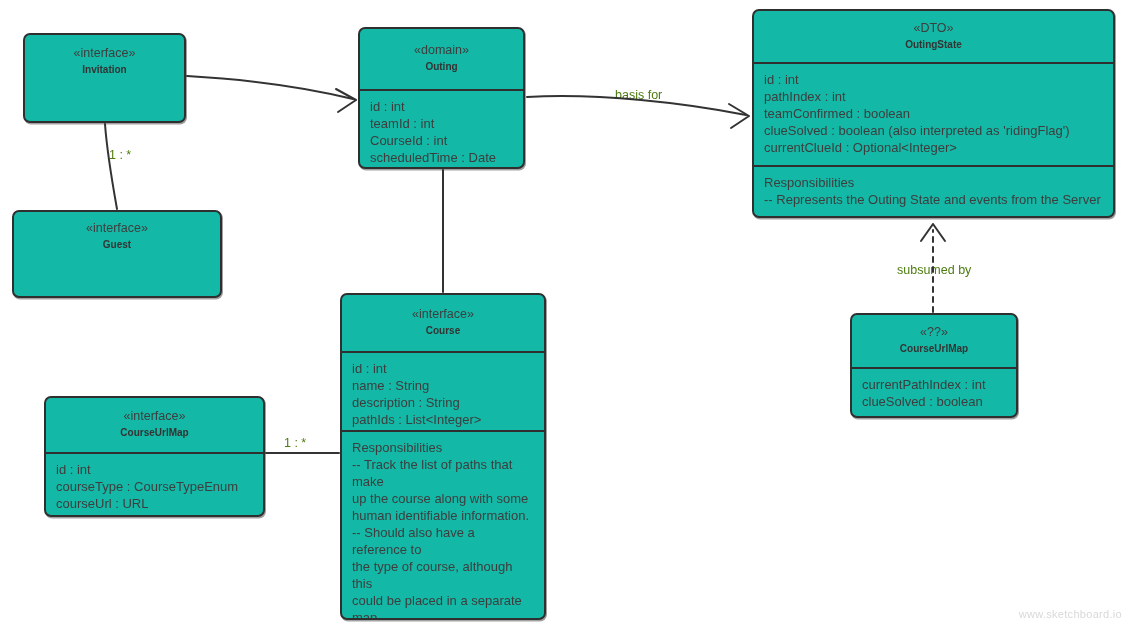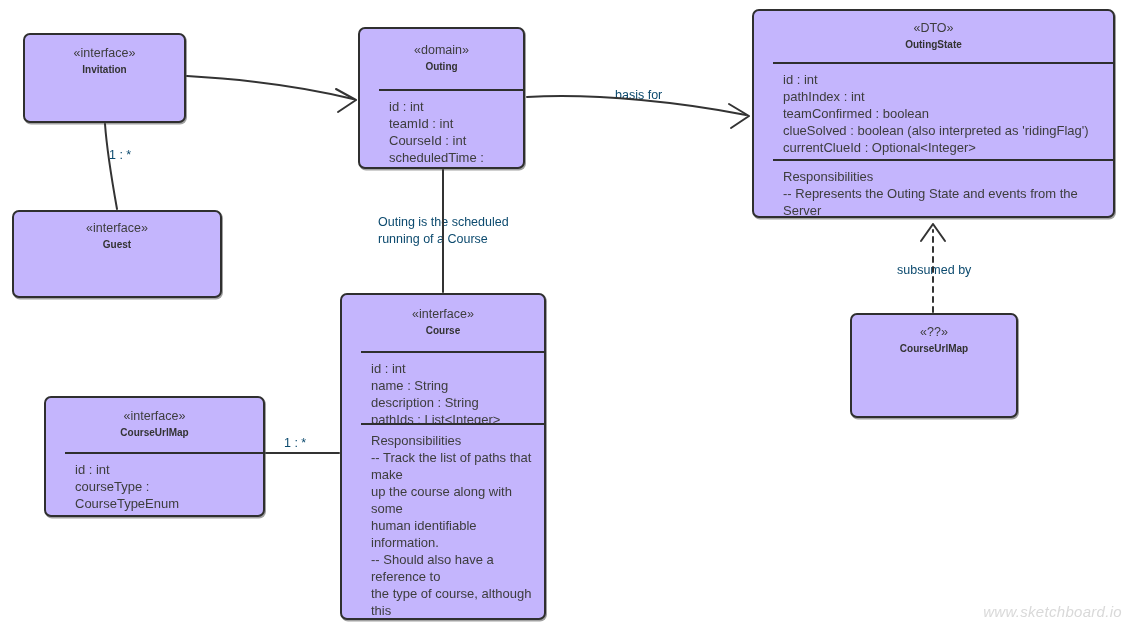--- a/index.html
+++ b/index.html
@@ -9,21 +9,21 @@
     height: 631px;
     background: #ffffff;
     font-family: "Liberation Sans", "DejaVu Sans", sans-serif;
     color: #3d3d3d;
     overflow: hidden;
   }
   .uml-box {
     position: absolute;
     display: flex;
     flex-direction: column;
-    background: #c4b5fd;
+    background: #14b8a6;
     border: 2px solid #2f2f2f;
     border-radius: 7px;
     box-shadow: 1px 1.5px 0 rgba(47,47,47,0.45);
     box-sizing: border-box;
     z-index: 2;
   }
   .uml-title {
     display: flex;
     flex-direction: column;
     align-items: center;
@@ -34,40 +34,38 @@
   .stereotype { font-size: 12.5px; line-height: 16px; color: #3d3d3d; }
   .cls-name { font-size: 10px; font-weight: bold; line-height: 18px; color: #333333; }
   .compartment {
     border-top: 2px solid #2f2f2f;
     padding: 7px 11px 0 10px;
     font-size: 13px;
     line-height: 17px;
     white-space: pre-line;
     box-sizing: border-box;
     overflow: hidden;
-    margin-left: 19px;
   }
   .grow { flex: 1 1 auto; }
   .edge-label {
     position: absolute;
     font-size: 12.5px;
     line-height: 17px;
-    color: #0c4a6e;
+    color: #4d7c0f;
     white-space: pre-line;
     z-index: 3;
   }
   .watermark {
     position: absolute;
     right: 14px;
     bottom: 11px;
-    font-size: 15px;
+    font-size: 11px;
     color: #d9d9d9;
     letter-spacing: 0.3px;
     z-index: 1;
-    font-style: italic;
   }
   svg.wires {
     position: absolute;
     left: 0; top: 0;
     width: 1136px; height: 631px;
     z-index: 4;
     pointer-events: none;
   }
   svg.wires path { stroke: #333333; stroke-width: 2; fill: none; stroke-linecap: round; pointer-events: stroke; }
   svg.wires path.dashed { stroke-dasharray: 5,5; }
@@ -145,26 +143,26 @@
     <div class="compartment grow">id : int
 courseType : CourseTypeEnum
 courseUrl : URL</div>
   </div>
 
   <div class="uml-box" style="left:850px; top:313px; width:168px; height:105px;">
     <div class="uml-title" style="height:52px;">
       <div class="stereotype">«??»</div>
       <div class="cls-name">CourseUrlMap</div>
     </div>
+    <div class="compartment grow">currentPathIndex : int
+clueSolved : boolean</div>
   </div>
 
   <div class="edge-label" style="left:109px; top:147px;">1 : *</div>
   <div class="edge-label" style="left:615px; top:87px;">basis for</div>
-  <div class="edge-label" style="left:378px; top:214px;">Outing is the scheduled
-running of a Course</div>
   <div class="edge-label" style="left:284px; top:435px;">1 : *</div>
   <div class="edge-label" style="left:897px; top:262px;text-align:center;">subsumed by</div>
 
   <div class="watermark">www.sketchboard.io</div>
 
   <svg class="wires" viewBox="0 0 1136 631" xmlns="http://www.w3.org/2000/svg">
     
     <g>
       <path d="M187,76 C240,79 300,86 353,99"></path>
       <path d="M356,100 L336,89 M356,100 L338,112"></path>

